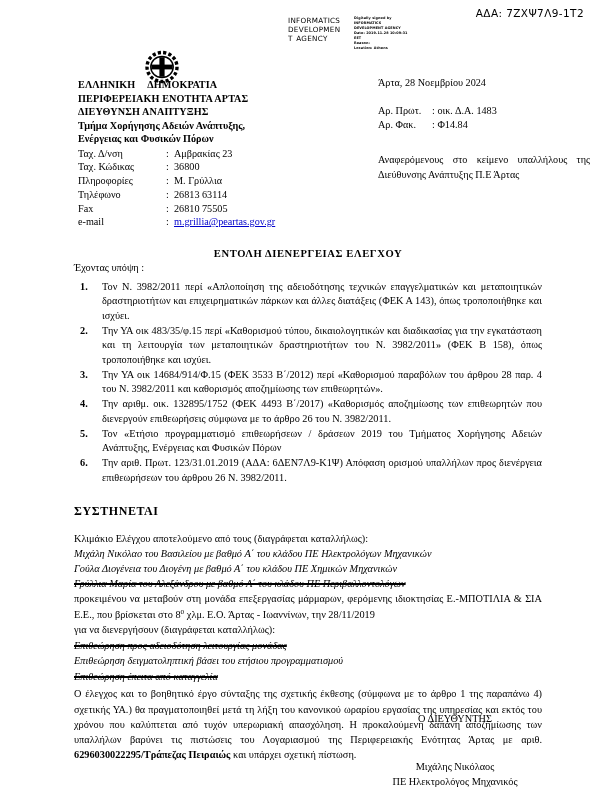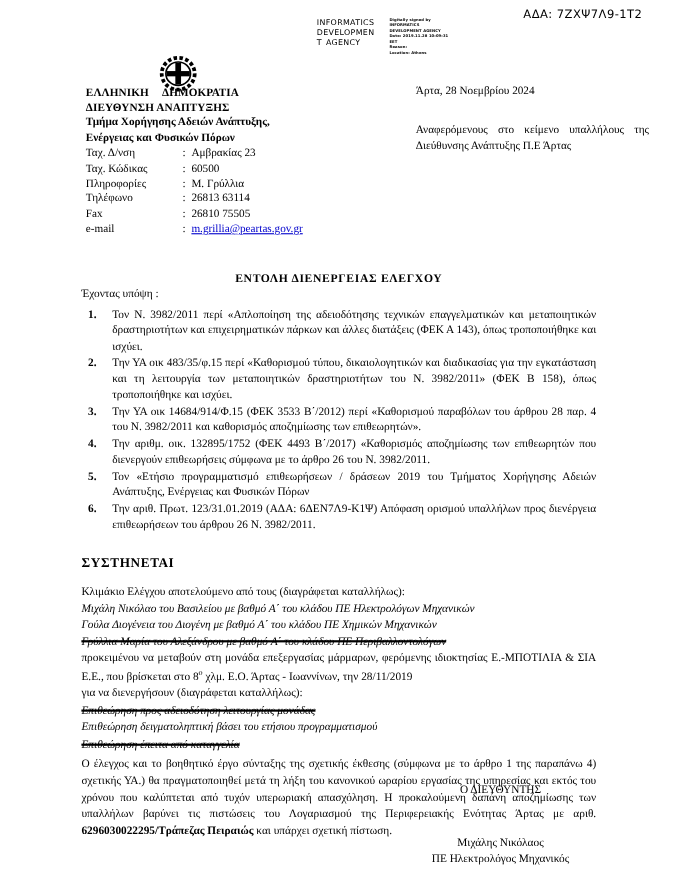--- a/index.html
+++ b/index.html
@@ -225,35 +225,36 @@
       <ellipse cx="22" cy="17" rx="11.2" ry="10.6" fill="#ffffff" stroke="#000" stroke-width="1.5"></ellipse>
       <rect x="19.4" y="7.2" width="5.2" height="19.6" fill="#000"></rect>
       <rect x="11.4" y="14.6" width="21.2" height="4.8" fill="#000"></rect>
     </svg>
   </div>
 
   <div class="hdr-left">
     <div class="l1">
       <span>ΕΛΛΗΝΙΚΗ</span><span class="sp"></span><span>ΔΗΜΟΚΡΑΤΙΑ</span>
     </div>
+    <div class="l1">ΠΕΡΙΦΕΡΕΙΑΚΗ ΕΝΟΤΗΤΑ ΑΡΤΑΣ</div>
     <div class="l1">ΔΙΕΥΘΥΝΣΗ ΑΝΑΠΤΥΞΗΣ</div>
     <div class="l2">Τμήμα Χορήγησης Αδειών Ανάπτυξης,</div>
     <div class="l2">Ενέργειας και Φυσικών Πόρων</div>
 
     <table class="contact-tbl">
       <tbody>
         <tr>
           <td class="k">Ταχ. Δ/νση</td>
           <td class="c">:</td>
           <td>Αμβρακίας 23</td>
         </tr>
         <tr>
           <td class="k">Ταχ. Κώδικας</td>
           <td class="c">:</td>
-          <td>60500</td>
+          <td>36800</td>
         </tr>
         <tr>
           <td class="k">Πληροφορίες</td>
           <td class="c">:</td>
           <td>Μ. Γρύλλια</td>
         </tr>
         <tr>
           <td class="k">Τηλέφωνο</td>
           <td class="c">:</td>
           <td>26813 63114</td>
@@ -267,20 +268,32 @@
           <td class="k">e-mail</td>
           <td class="c">:</td>
           <td><a href="#">m.grillia@peartas.gov.gr</a></td>
         </tr>
       </tbody>
     </table>
   </div>
 
   <div class="hdr-right">
     <div class="date">Άρτα, 28 Νοεμβρίου 2024</div>
+    <table class="proto-tbl">
+      <tbody>
+        <tr>
+          <td class="pk">Αρ. Πρωτ.</td>
+          <td>: οικ. Δ.Α. 1483</td>
+        </tr>
+        <tr>
+          <td class="pk">Αρ. Φακ.</td>
+          <td>: Φ14.84</td>
+        </tr>
+      </tbody>
+    </table>
     <div class="ref">Αναφερόμενους στο κείμενο υπαλλήλους της Διεύθυνσης Ανάπτυξης Π.Ε Άρτας</div>
   </div>
 
   <div class="body-wrap">
 
     <div class="doc-title">ΕΝΤΟΛΗ ΔΙΕΝΕΡΓΕΙΑΣ ΕΛΕΓΧΟΥ</div>
     <div class="having">Έχοντας υπόψη :</div>
 
     <ol class="refs">
       <li>Τον Ν. 3982/2011 περί «Απλοποίηση της αδειοδότησης τεχνικών επαγγελματικών και μεταποιητικών δραστηριοτήτων και επιχειρηματικών πάρκων και άλλες διατάξεις (ΦΕΚ Α 143), όπως τροποποιήθηκε και ισχύει.</li>

